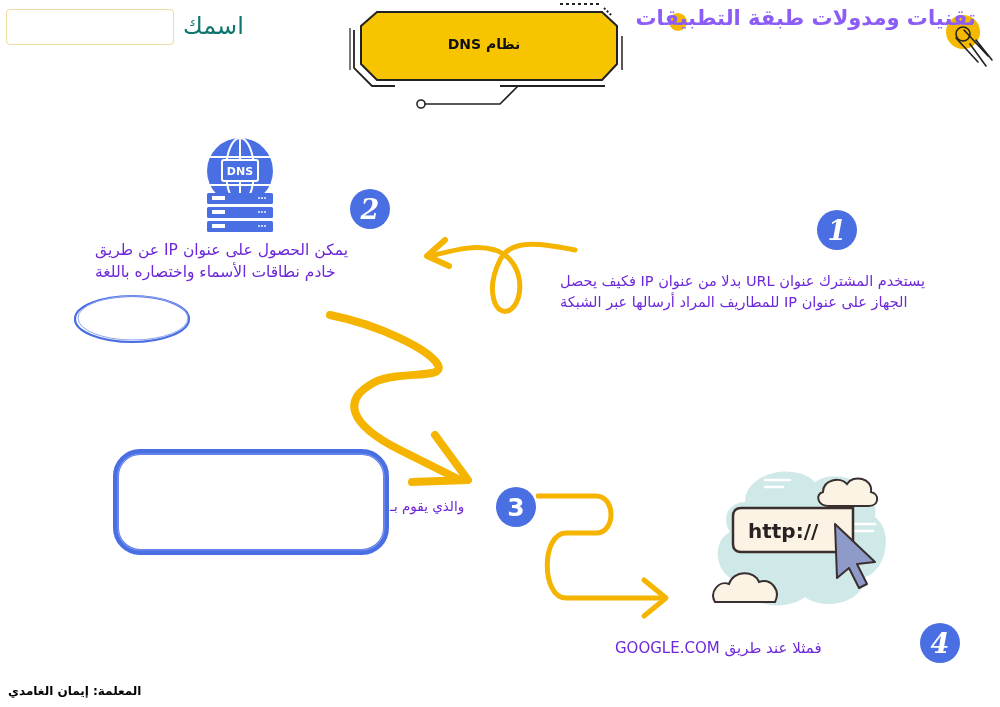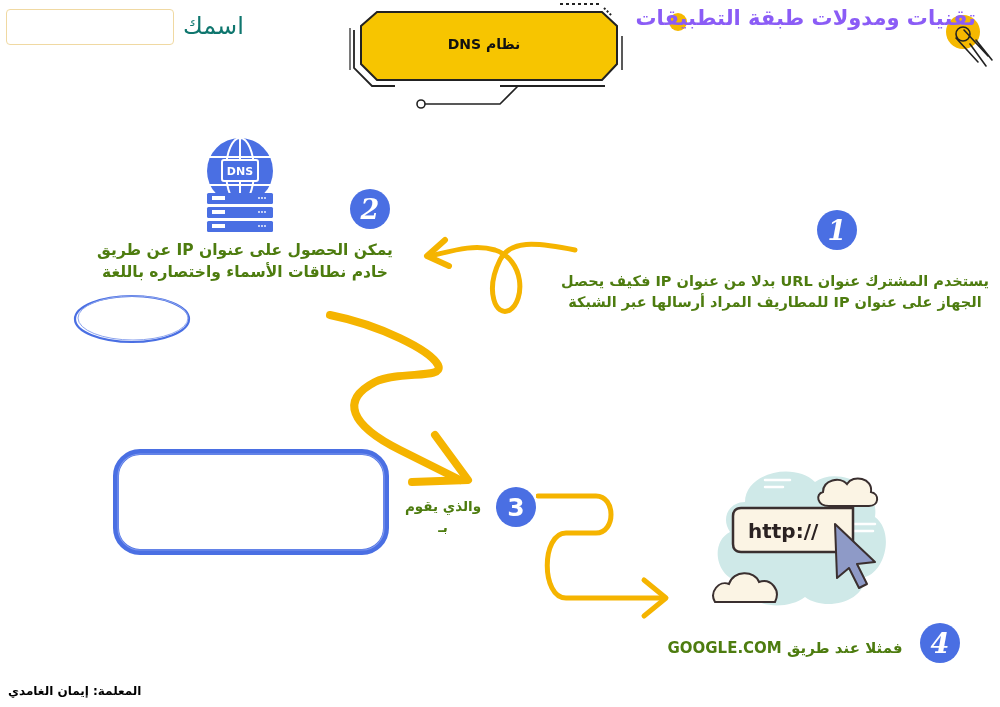--- a/index.html
+++ b/index.html
@@ -16,25 +16,25 @@
   .name-input {
     left:6px; top:9px; width:168px; height:36px; box-sizing:border-box;
     border:1.5px solid #f0d9a2; border-radius:4px; background:#fff; outline:none;
     font-size:16px; direction:rtl; padding:0 8px;
   }
   .banner-title {
     left:360px; top:14px; width:248px; height:60px; display:flex; align-items:center; justify-content:center;
     font-size:14px; font-weight:bold; direction:rtl; color:#111;
   }
   .para {
-    direction:rtl; text-align:center; font-size:14.5px; line-height:21px; color:#4d7c0f;font-weight:bold;
+    direction:rtl; text-align:left; font-size:14.5px; line-height:21px; color:#6d28d9;
   }
   .step1-text { left:560px; top:271px; width:430px; }
   .step2-text { left:95px; top:239px; width:300px; font-size:15.5px; line-height:22px; }
-  .step3-text { left:390px; top:496px; width:90px; font-size:13.5px;padding-left:8px; }
+  .step3-text { left:390px; top:496px; width:90px; font-size:13.5px; }
   .step4-text { left:615px; top:638px; width:340px; font-size:15px; line-height:21px; }
   .badge {
     width:40px; height:40px; border-radius:50%; background:#4a6fe3; color:#fff;
     display:flex; align-items:center; justify-content:center;
     font-family:"DejaVu Serif", serif; font-style:italic; font-weight:bold; font-size:27px;
   }
   .badge3 { font-family:"DejaVu Sans", sans-serif; font-style:normal; font-size:25px; }
   .answer-oval { left:72px; top:293px; width:120px; height:52px; }
   .answer-box { left:112px; top:448px; width:278px; height:108px; }
   .teacher { left:8px; top:684px; font-size:12px; font-weight:bold; direction:rtl; color:#000000; }

